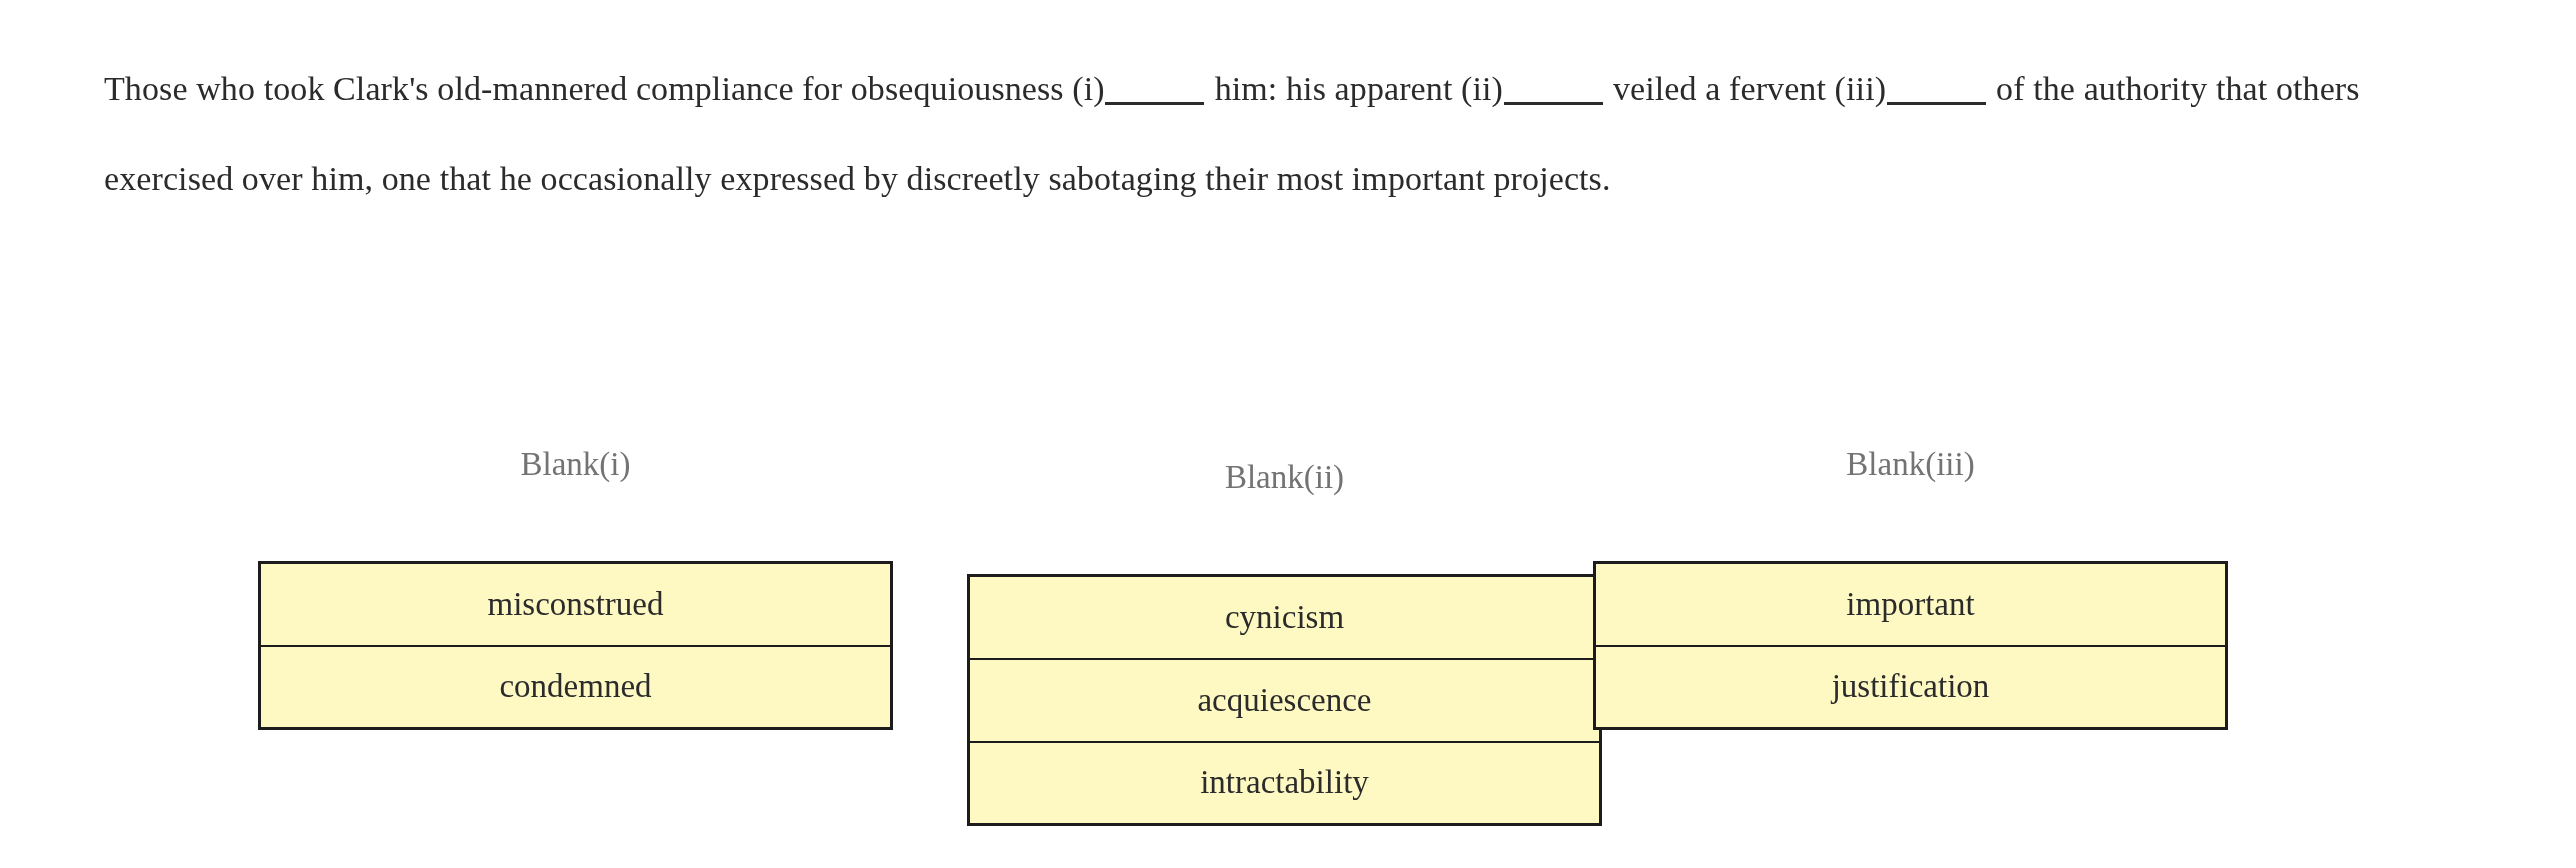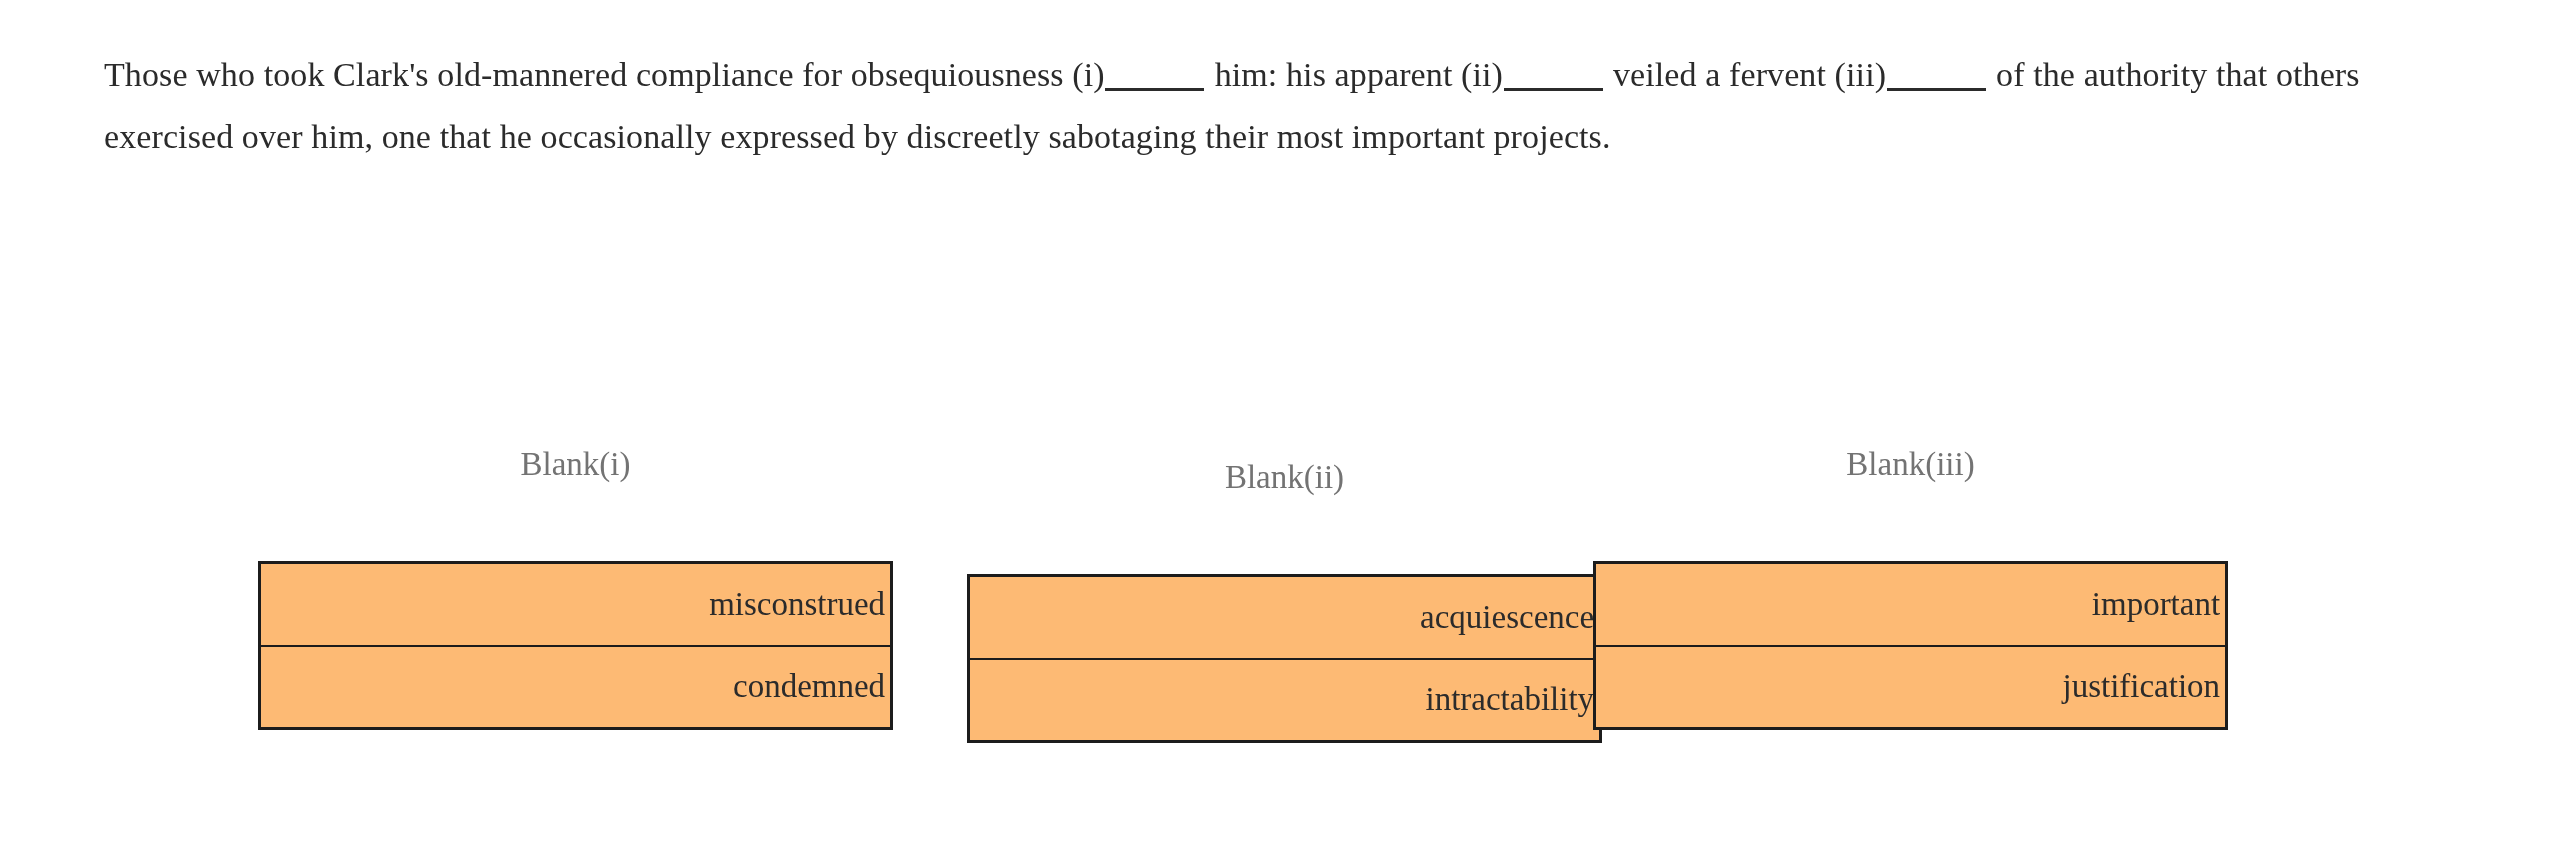--- a/index.html
+++ b/index.html
@@ -17,21 +17,21 @@
     position: relative;
   }
 
   
   #question-passage {
     position: absolute;
     left: 104px;
     top: 44px;
     width: 2354px;
     font-size: 34px;
-    line-height: 62px;
+    line-height: 90px;
     color: #2b2b2b;
     text-align: left;
     letter-spacing: 0.1px;
   }
   .blank-rule {
     display: inline-block;
     width: 99px;
     border-bottom: 3.3px solid #2b2b2b;
     vertical-align: -4.9px;
     margin: 0 1.6px 0 0.8px;
@@ -66,26 +66,26 @@
   .choice-table {
     margin-top: 67px;
     border-collapse: collapse;
     width: 635px;
     table-layout: fixed;
     border: 3.3px solid #1c1c1c;
   }
   .choice-table tr { height: 83px; }
   .choice-cell {
     border: 2.4px solid #1c1c1c;
-    text-align: right;
+    text-align: center;
     vertical-align: middle;
     font-size: 33px;
     line-height: 37px;
     color: #2b2b2b;
-    background: #fdba74;
+    background: #fef9c3;
     padding: 0 4.9px;
     height: 83px;
     box-sizing: border-box;
   }
 </style>
 </head>
 <body>
 
 <div id="question-passage">
   <span>Those who took Clark's old-mannered compliance for obsequiousness (i)</span><span class="blank-rule"></span><span> him: his apparent (ii)</span><span class="blank-rule"></span><span> veiled a fervent (iii)</span><span class="blank-rule"></span><span> of the authority that others exercised over him, one that he occasionally expressed by discreetly sabotaging their most important projects.</span>
@@ -105,20 +105,23 @@
         </tr>
       </tbody>
     </table>
   </div>
 
   <div class="choice-column" id="choice-column-1">
     <div class="column-header">Blank(ii)</div>
     <table class="choice-table">
       <tbody>
         <tr>
+          <td class="choice-cell">cynicism</td>
+        </tr>
+        <tr>
           <td class="choice-cell">acquiescence</td>
         </tr>
         <tr>
           <td class="choice-cell">intractability</td>
         </tr>
       </tbody>
     </table>
   </div>
 
   <div class="choice-column" id="choice-column-2">

